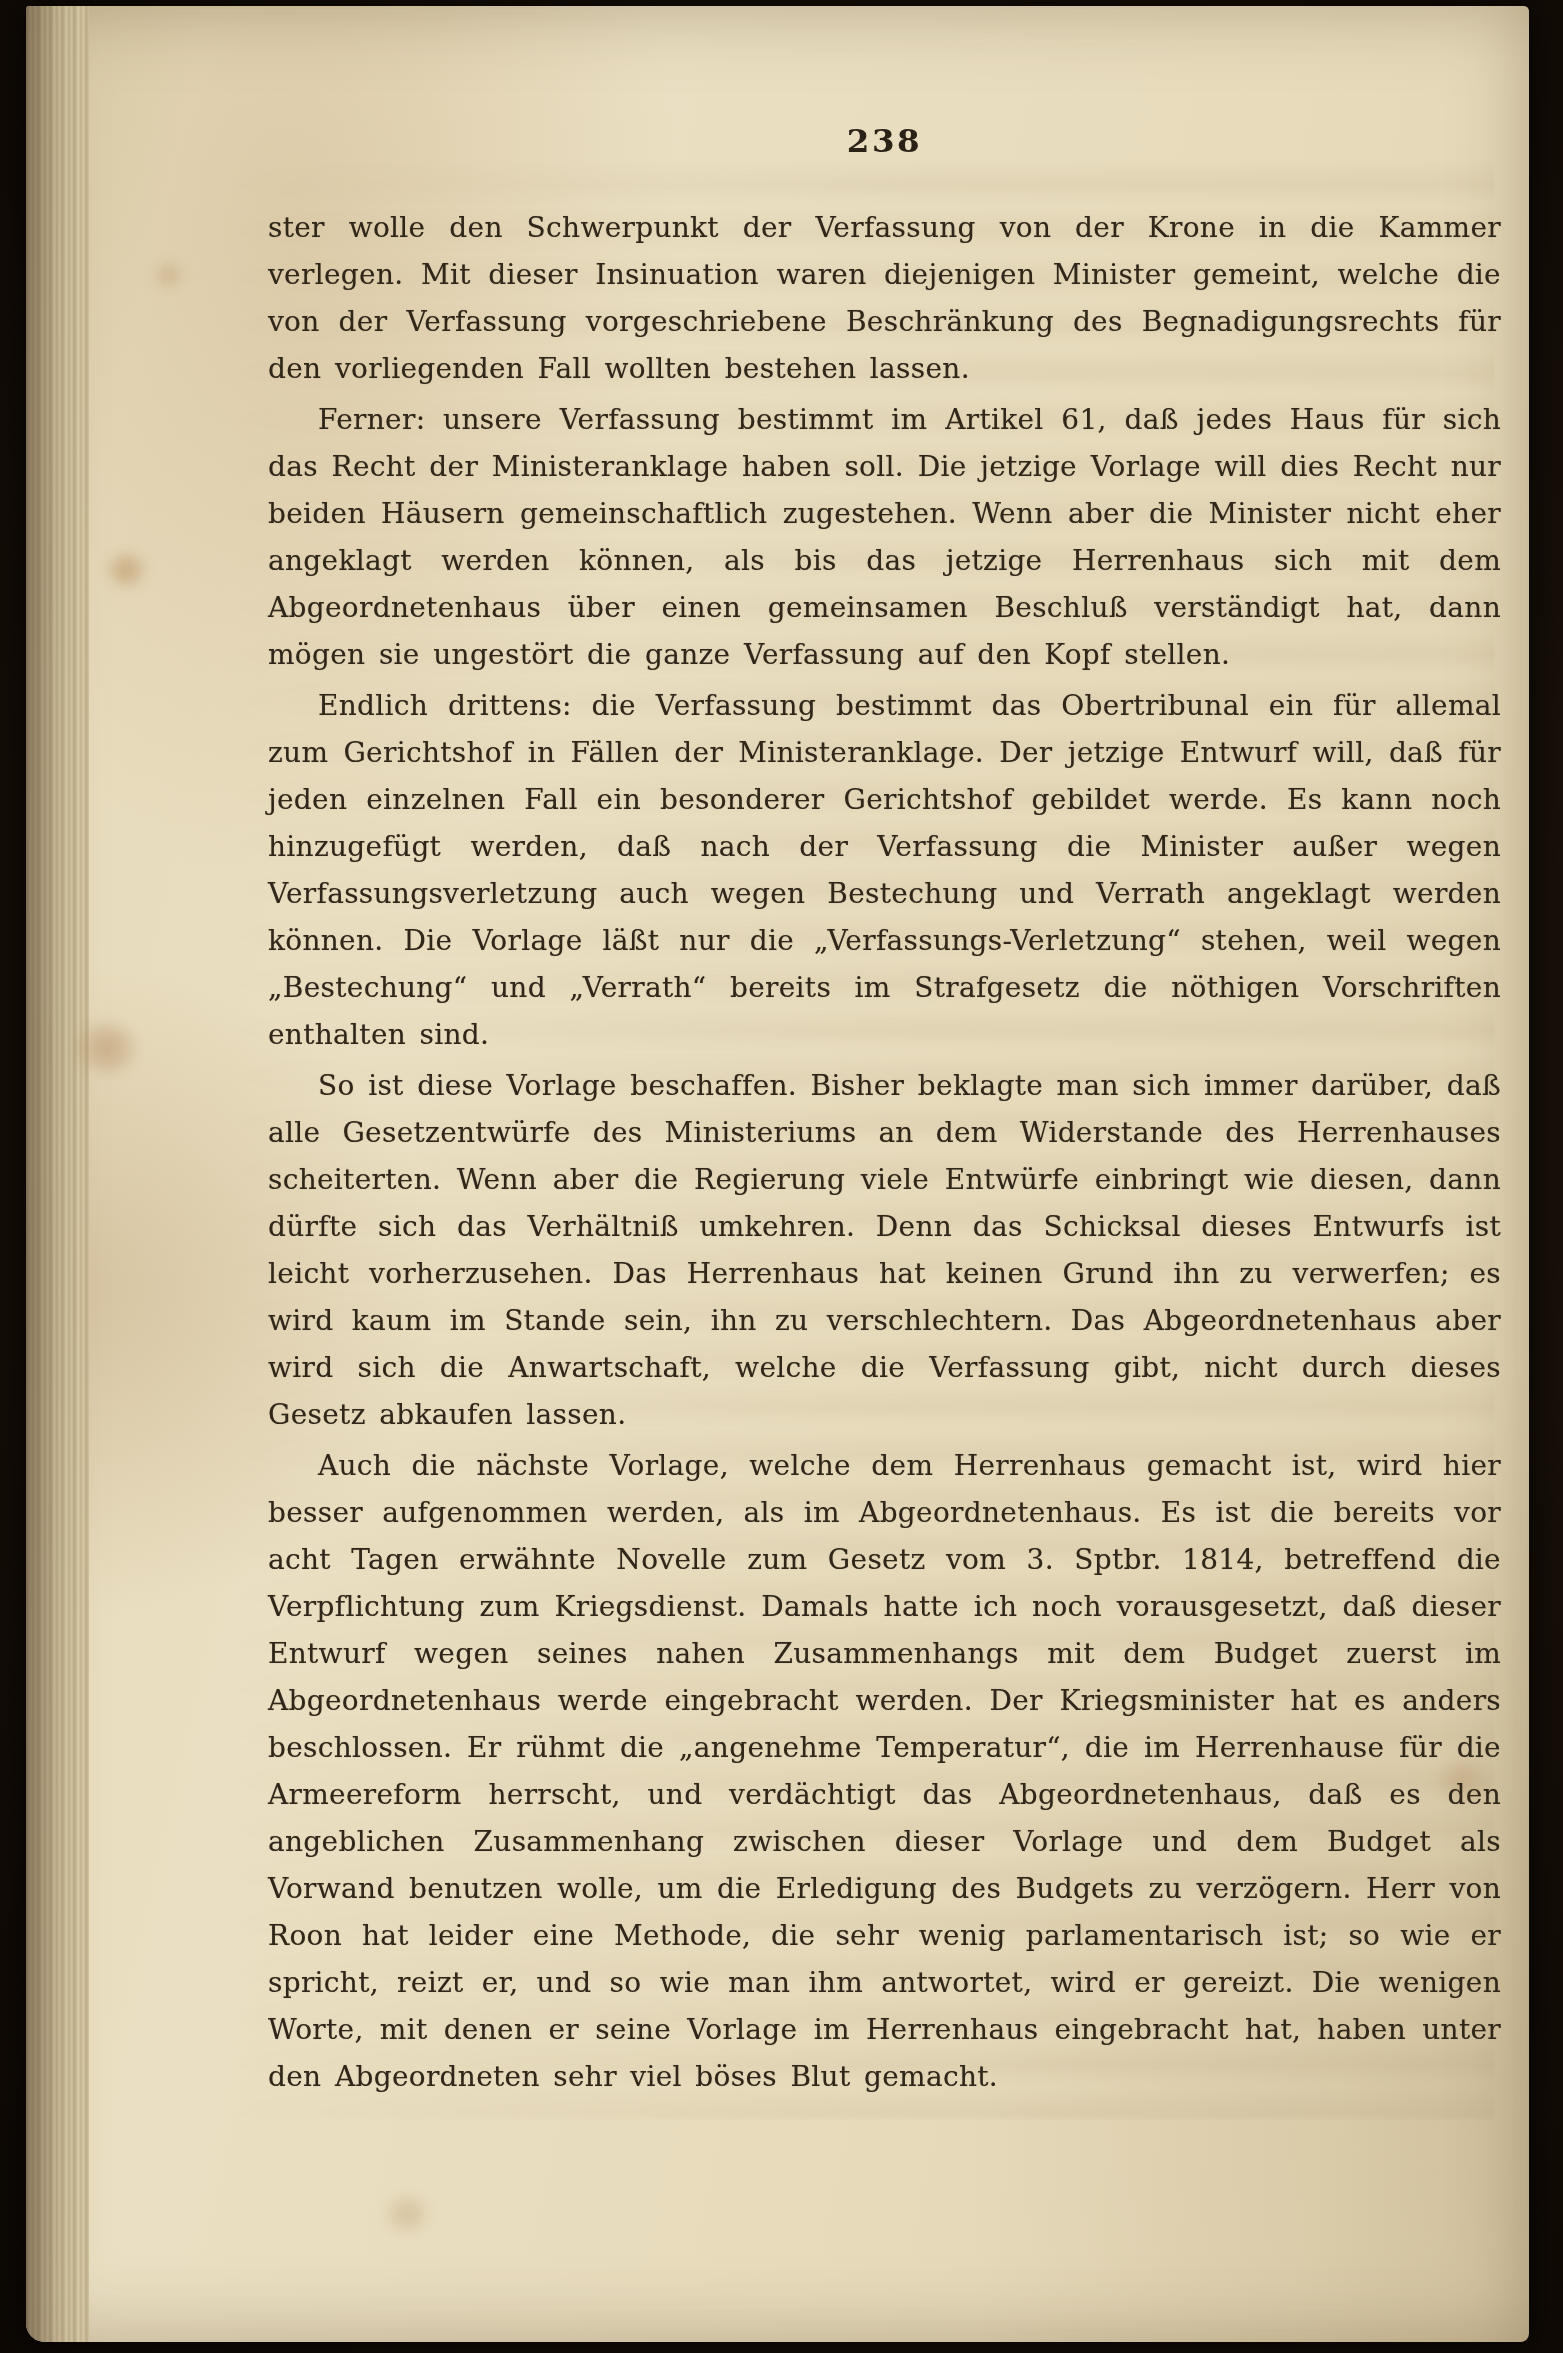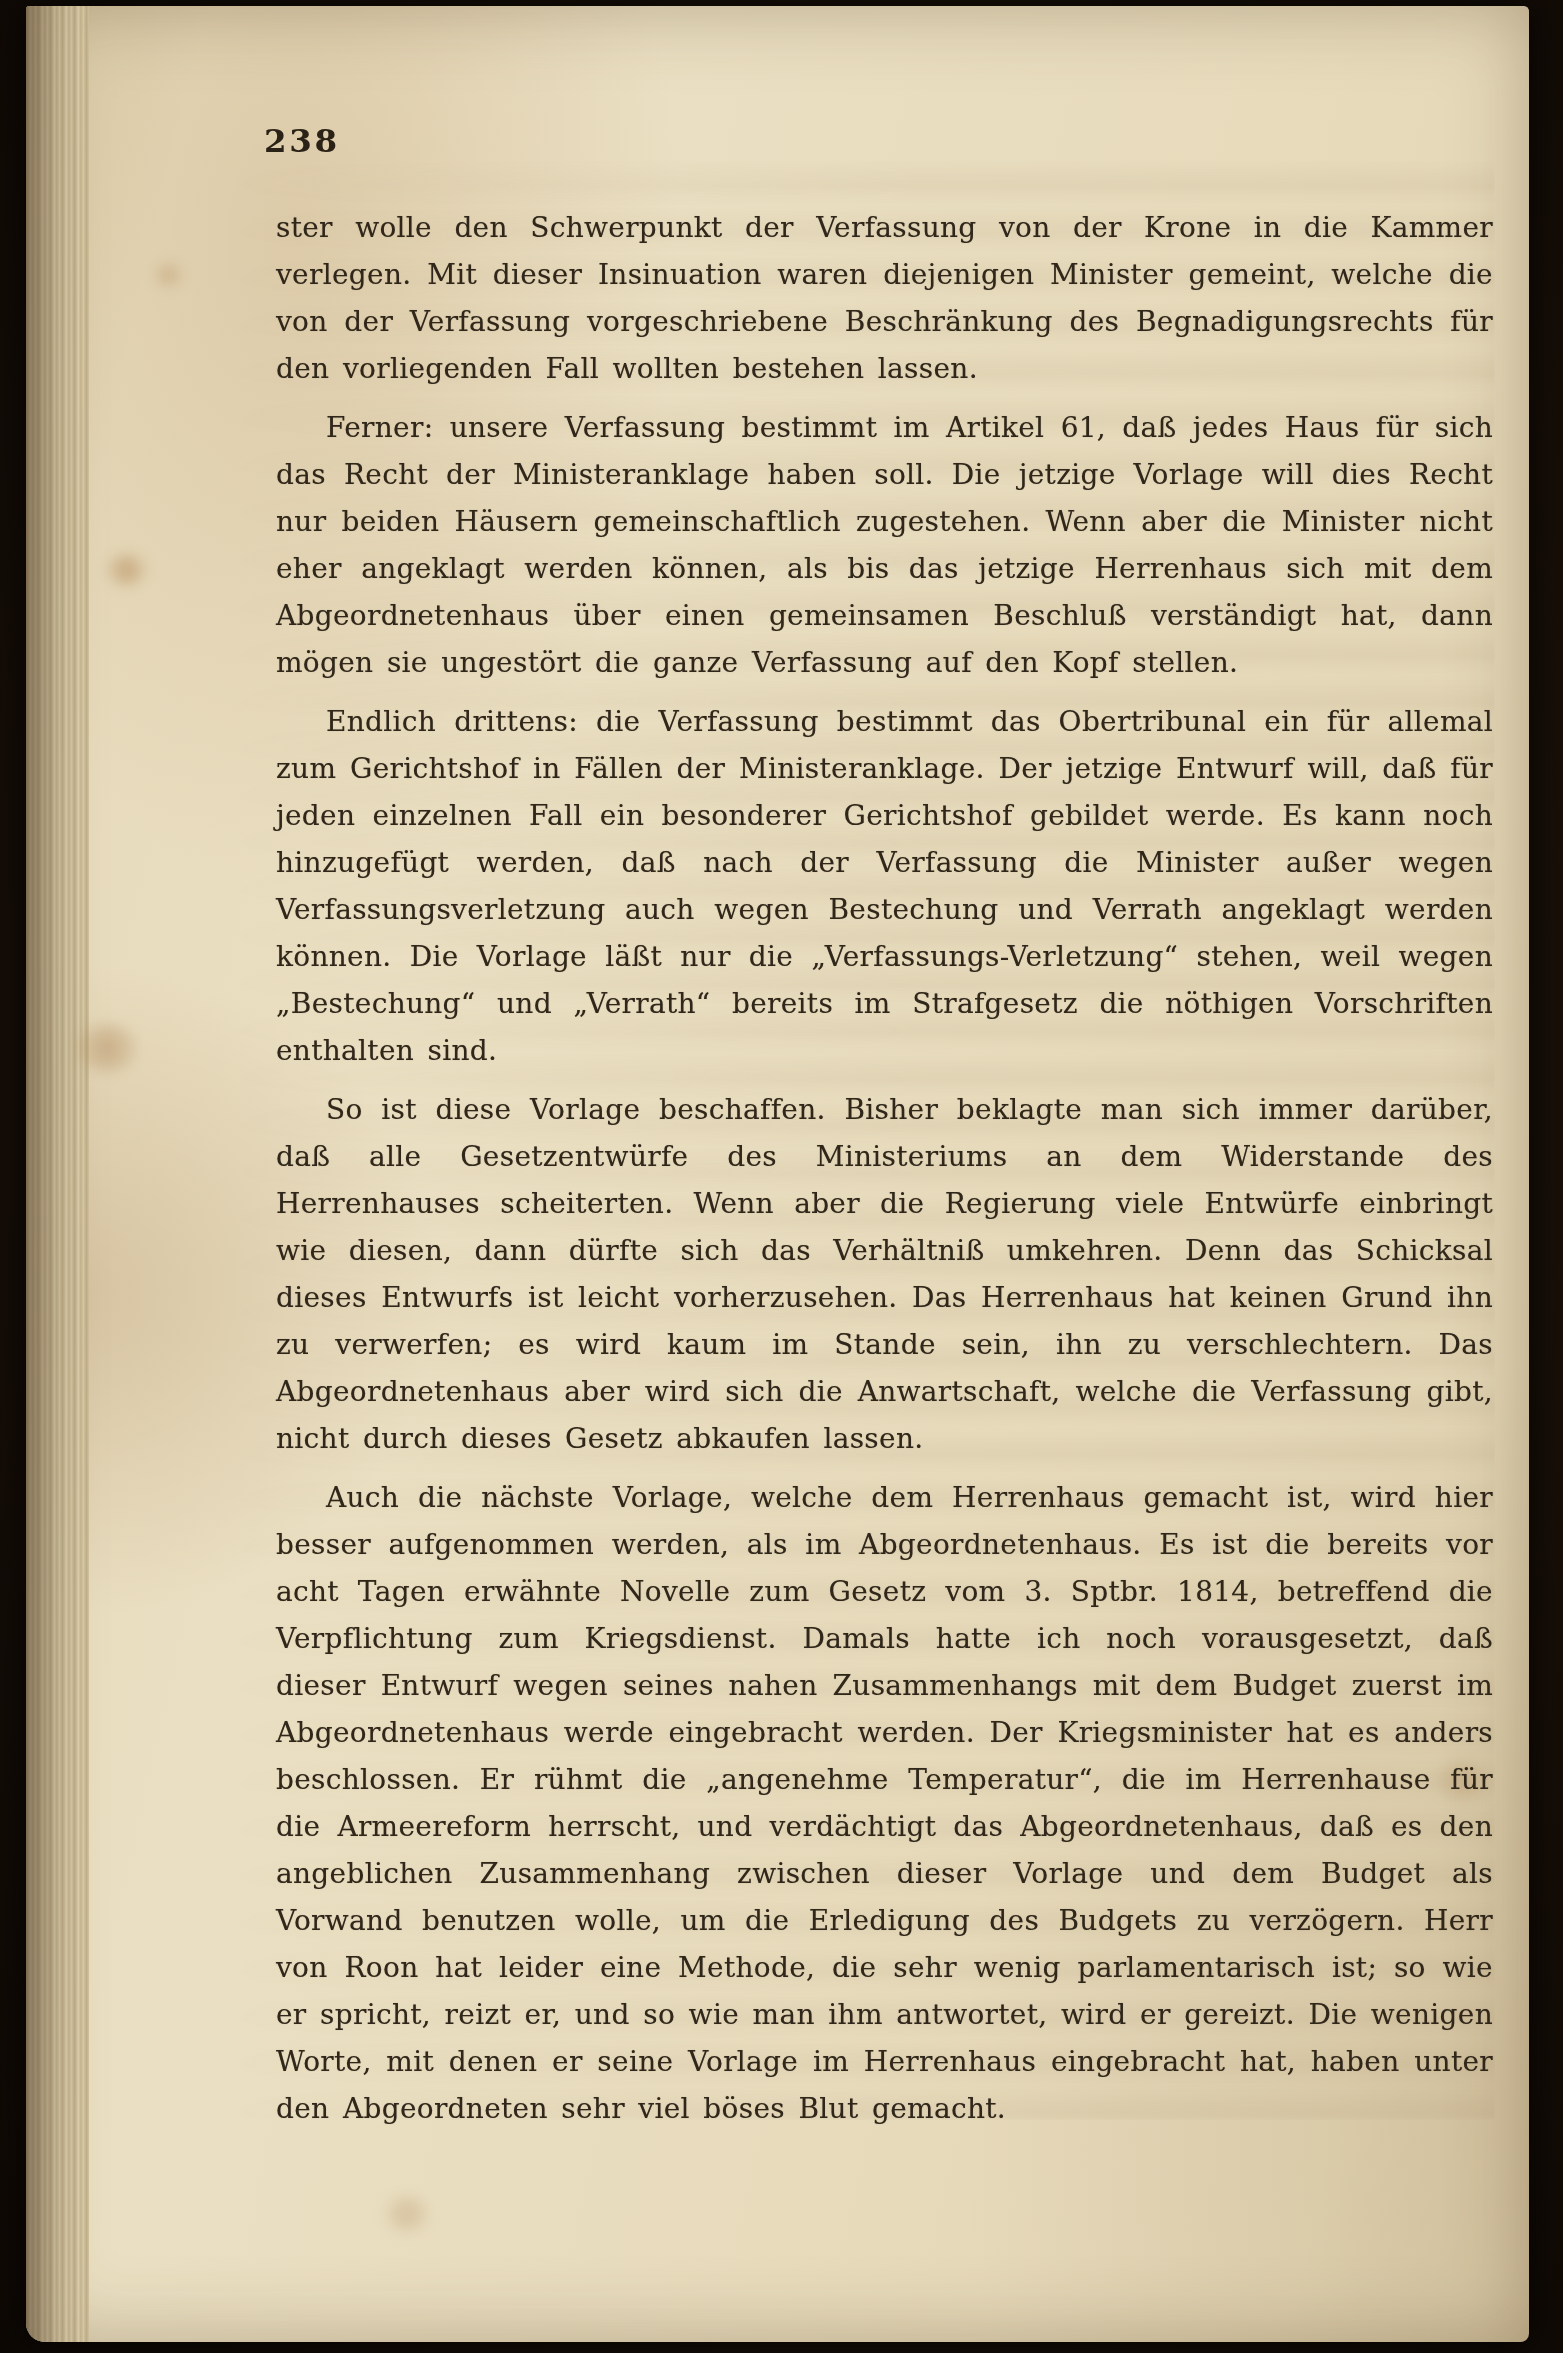--- a/index.html
+++ b/index.html
@@ -79,29 +79,29 @@
   .s5 { left: 359px; top: 2189px; width: 44px; height: 38px; background: radial-gradient(circle, rgba(168,128,80,0.30), rgba(168,128,80,0)); }
 
   .text-block {
     position: absolute;
     left: 238px;
     top: 115px;
     width: 1241px;
     color: #2e261a;
   }
   .page-number {
-    text-align: left;
+    text-align: center;
     font-size: 32.5px;
     font-weight: bold;
     letter-spacing: 2.6px;
     color: #2a2216;
     margin: 0 0 44px 0;
   }
   .para {
-    margin: 12px;
+    margin: 4px;
     font-size: 28px;
     line-height: 47px;
     text-align: justify;
     letter-spacing: 0.3px;
     word-spacing: 4.3px;
     text-indent: 50px;
     color: #30271a;
     text-shadow: 0 0 0.9px rgba(48,39,26,0.35);
   }
   .para.first {

